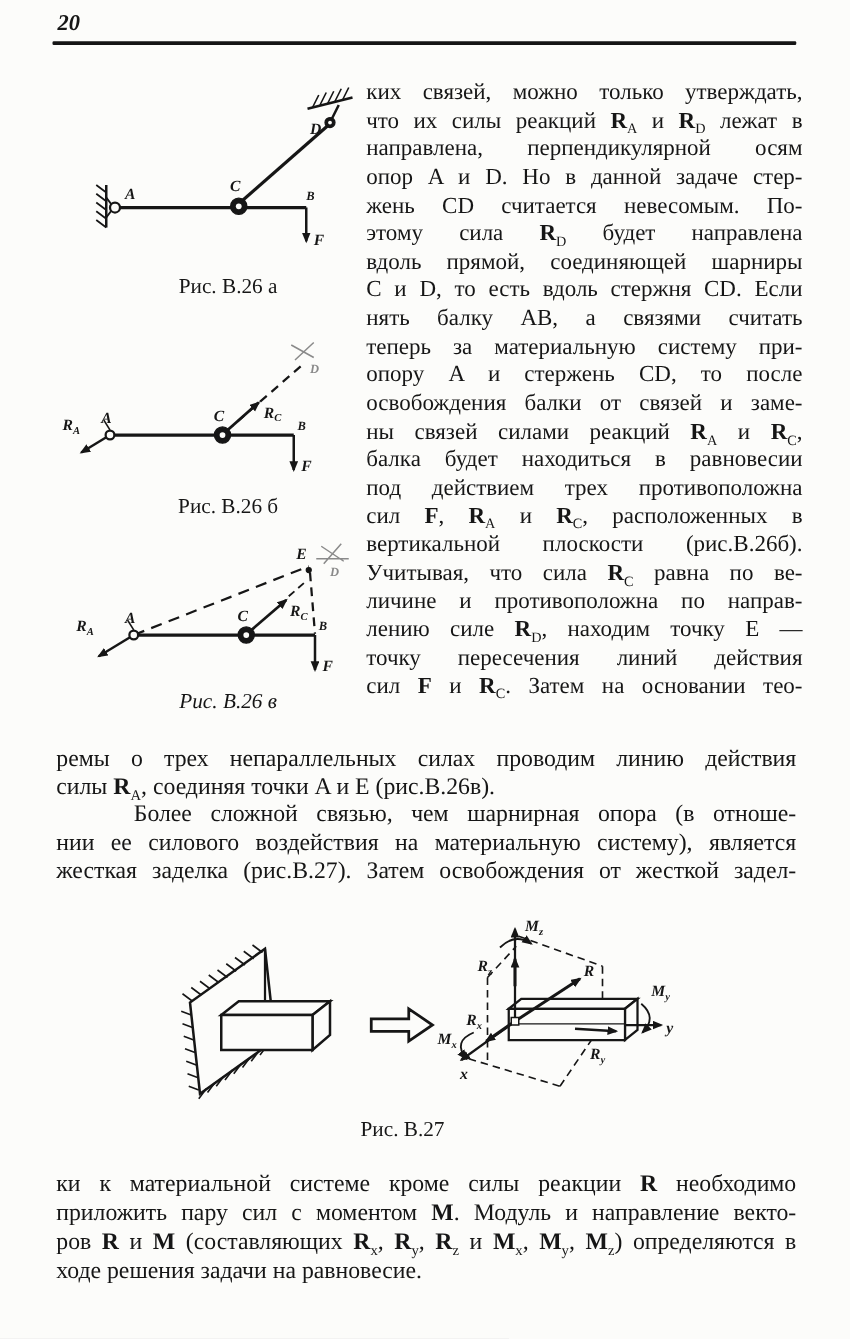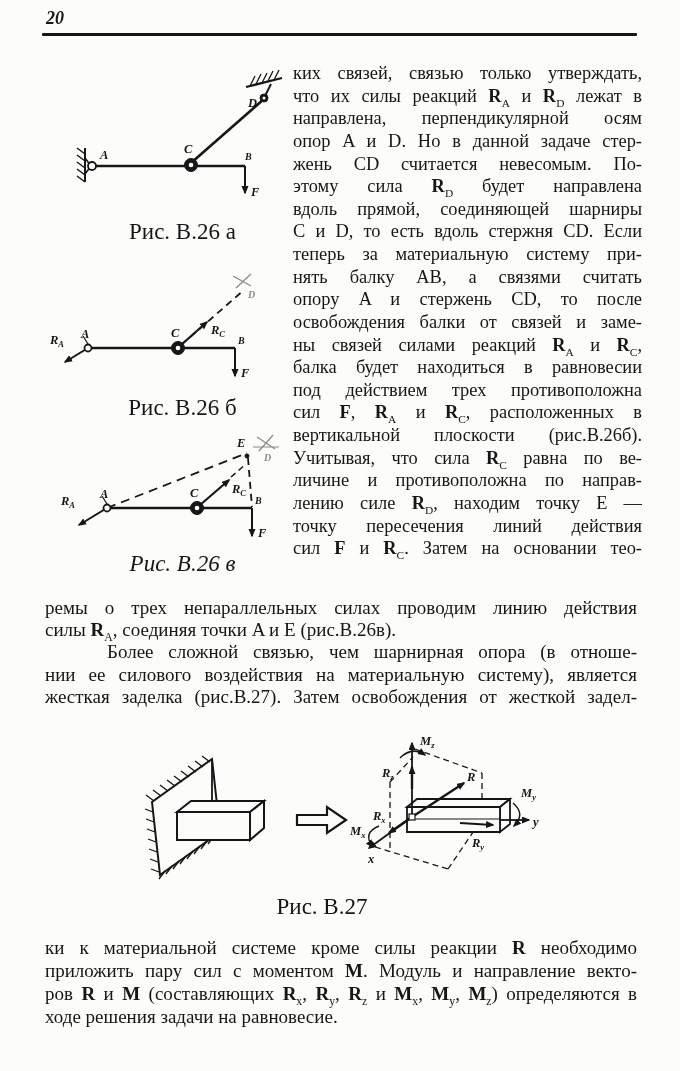--- a/index.html
+++ b/index.html
@@ -8,21 +8,21 @@
   .abs{position:absolute;}
   .pagenum{font-style:italic;font-weight:bold;font-size:18px;}
   .rule{background:#151515;height:3px;border-radius:1px;}
   .rline{font-size:18.4px;line-height:22.63px;height:22.63px;text-align:justify;text-align-last:justify;white-space:nowrap0;}
   .fline{font-size:19px;line-height:22.2px;height:22.2px;text-align:justify;text-align-last:justify;}
   .bline{font-size:19px;line-height:23px;height:23px;text-align:justify;text-align-last:justify;}
   .endline{text-align-last:left;}
   .indent{text-indent:62px;}
   b{font-weight:bold;}
   sub{font-size:0.62em;line-height:0;}
-  .caption{font-size:23px;text-align:center;}
+  .caption{font-size:17px;text-align:center;}
   svg{overflow:visible;}
   svg text{fill:#161616;stroke:none;font-family:"Liberation Serif","DejaVu Serif",serif;
            font-size:12.5px;font-style:italic;font-weight:bold;}
   svg text.sm{font-size:10px;}
   .faintT{fill:#8a8a8a !important;}
 </style>
 </head>
 <body>
 
 <div class="page">
@@ -114,30 +114,30 @@
     <text x="145" y="72">C</text>
     <text x="187" y="68"><tspan>R</tspan><tspan dy="3" font-size="8.5">C</tspan></text>
     <text x="192" y="22">E</text>
     <text x="219" y="36" class="faintT sm">D</text>
     <text x="210" y="79" class="sm">B</text>
     <text x="213" y="112">F</text>
   </svg>
   <div class="abs caption" style="left:60px;top:551px;width:245px;font-style:italic;">Рис. В.26 в</div>
 
   <div class="abs" style="left:293px;top:62px;width:349px;">
-    <div class="rline">ких связей, связью только утверждать,</div>
+    <div class="rline">ких связей, можно только утверждать,</div>
     <div class="rline">что их силы реакций <b>R</b><sub>A</sub> и <b>R</b><sub>D</sub> лежат в</div>
     <div class="rline">направлена, перпендикулярной осям</div>
     <div class="rline">опор A и D. Но в данной задаче стер-</div>
     <div class="rline">жень CD считается невесомым. По-</div>
     <div class="rline">этому сила <b>R</b><sub>D</sub> будет направлена</div>
     <div class="rline">вдоль прямой, соединяющей шарниры</div>
     <div class="rline">C и D, то есть вдоль стержня CD. Если</div>
+    <div class="rline">нять балку AB, а связями считать</div>
     <div class="rline">теперь за материальную систему при-</div>
-    <div class="rline">нять балку AB, а связями считать</div>
     <div class="rline">опору A и стержень CD, то после</div>
     <div class="rline">освобождения балки от связей и заме-</div>
     <div class="rline">ны связей силами реакций <b>R</b><sub>A</sub> и <b>R</b><sub>C</sub>,</div>
     <div class="rline">балка будет находиться в равновесии</div>
     <div class="rline">под действием трех противоположна</div>
     <div class="rline">сил <b>F</b>, <b>R</b><sub>A</sub> и <b>R</b><sub>C</sub>, расположенных в</div>
     <div class="rline">вертикальной плоскости (рис.В.26б).</div>
     <div class="rline">Учитывая, что сила <b>R</b><sub>C</sub> равна по ве-</div>
     <div class="rline">личине и противоположна по направ-</div>
     <div class="rline">лению силе <b>R</b><sub>D</sub>, находим точку E —</div>

